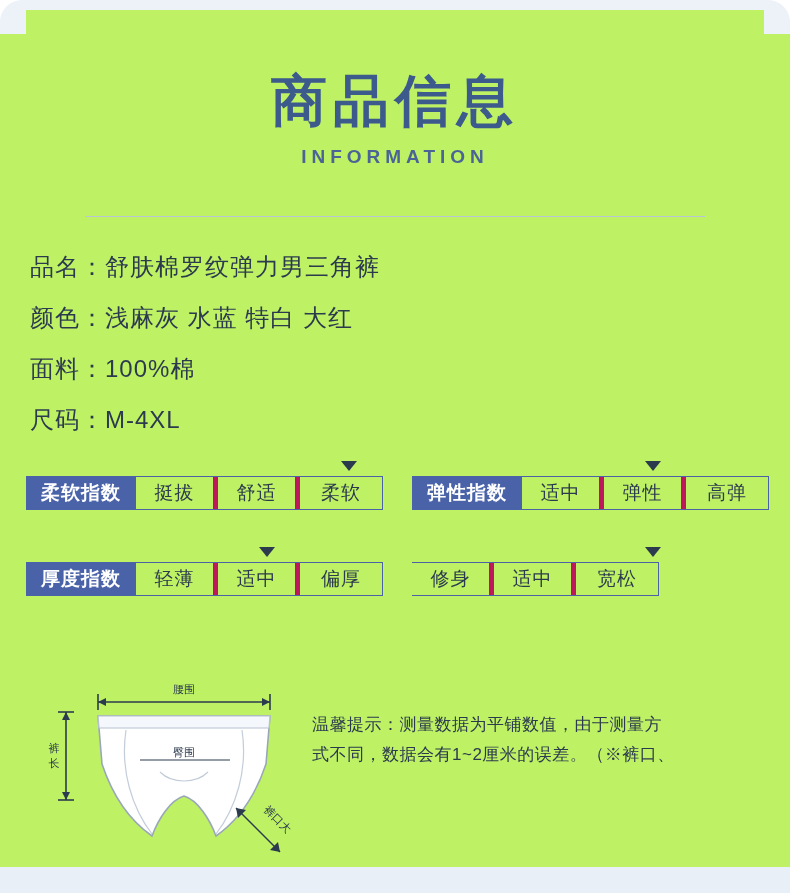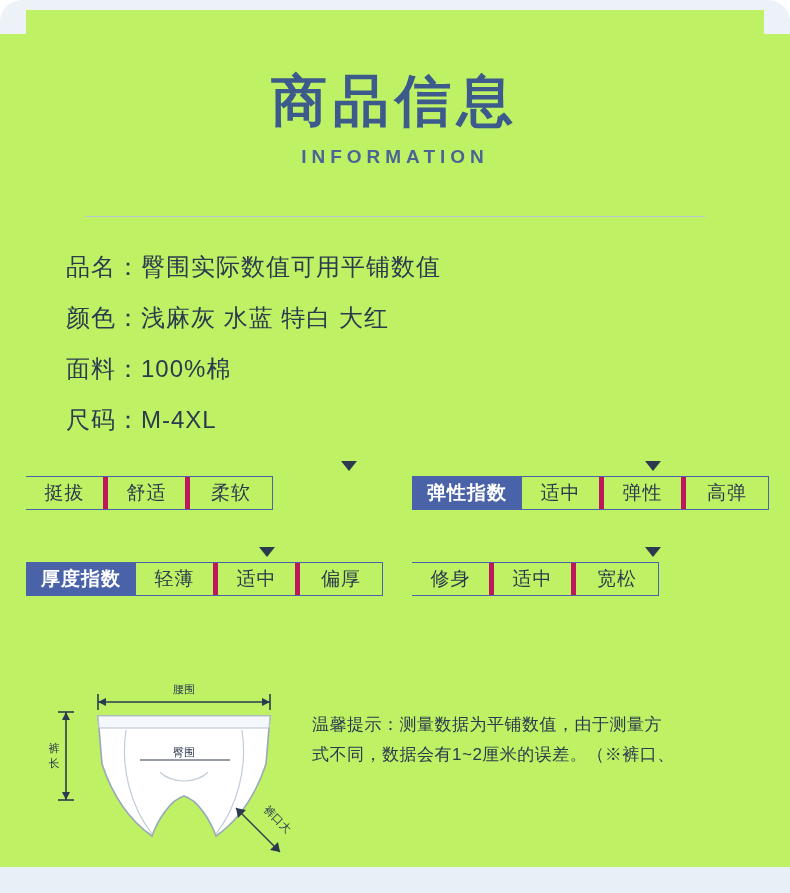--- a/index.html
+++ b/index.html
@@ -103,21 +103,20 @@
   }
   .spec-row {
     font-size: 24px;
     color: #2c3a4e;
     line-height: 1.0;
     margin-bottom: 27px;
     white-space: nowrap;
   }
   .spec-label {
     letter-spacing: 1px;
-    margin-left: 36px;
   }
   .spec-value {
     letter-spacing: 1px;
   }
 
   
   .index-area {
     position: absolute;
     top: 462px;
     left: 0;
@@ -214,37 +213,38 @@
 
   <div class="header">
     <div class="title">商品信息</div>
     <div class="subtitle">INFORMATION</div>
   </div>
 
   <div class="divider"></div>
 
   <div class="specs">
     <div class="spec-row">
-      <span class="spec-label">品名：</span><span class="spec-value">臀围实际数值可用平铺数值</span>
+      <span class="spec-label">品名：</span><span class="spec-value">舒肤棉罗纹弹力男三角裤</span>
     </div>
     <div class="spec-row">
       <span class="spec-label">颜色：</span><span class="spec-value">浅麻灰 水蓝 特白 大红</span>
     </div>
     <div class="spec-row">
       <span class="spec-label">面料：</span><span class="spec-value">100%棉</span>
     </div>
     <div class="spec-row">
       <span class="spec-label">尺码：</span><span class="spec-value">M-4XL</span>
     </div>
   </div>
 
   <div class="index-area">
 
     <div class="idx-group" style="left:26px; top:14px;">
       <div class="idx-row">
+        <div class="idx-name">柔软指数</div>
         <div class="idx-opts">
           <div class="idx-opt">挺拔</div>
           <div class="idx-opt">舒适</div>
           <div class="idx-opt">柔软</div>
         </div>
         <div class="marker" style="left:315px;"></div>
       </div>
     </div>
 
     <div class="idx-group" style="left:412px; top:14px;">

